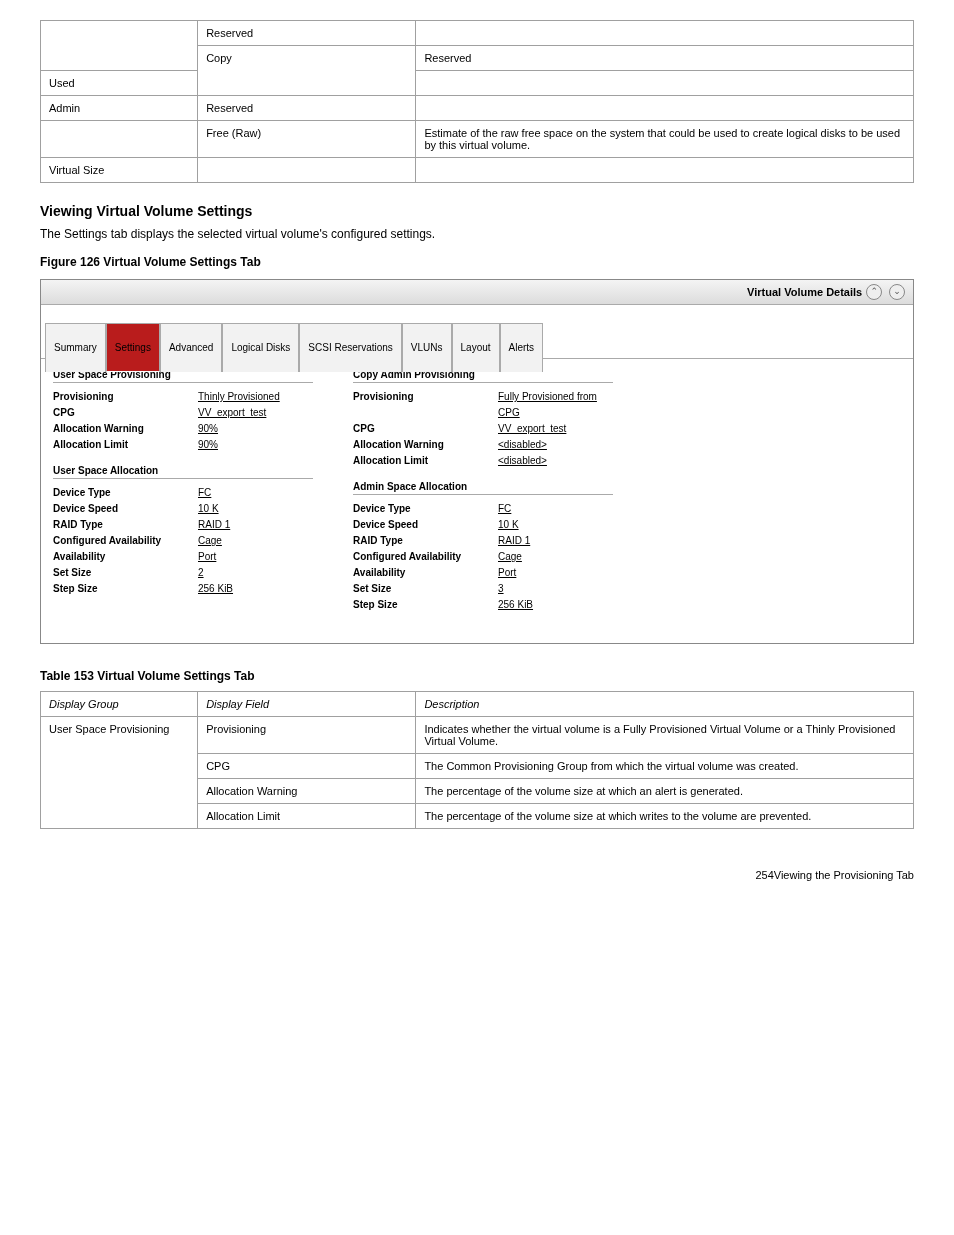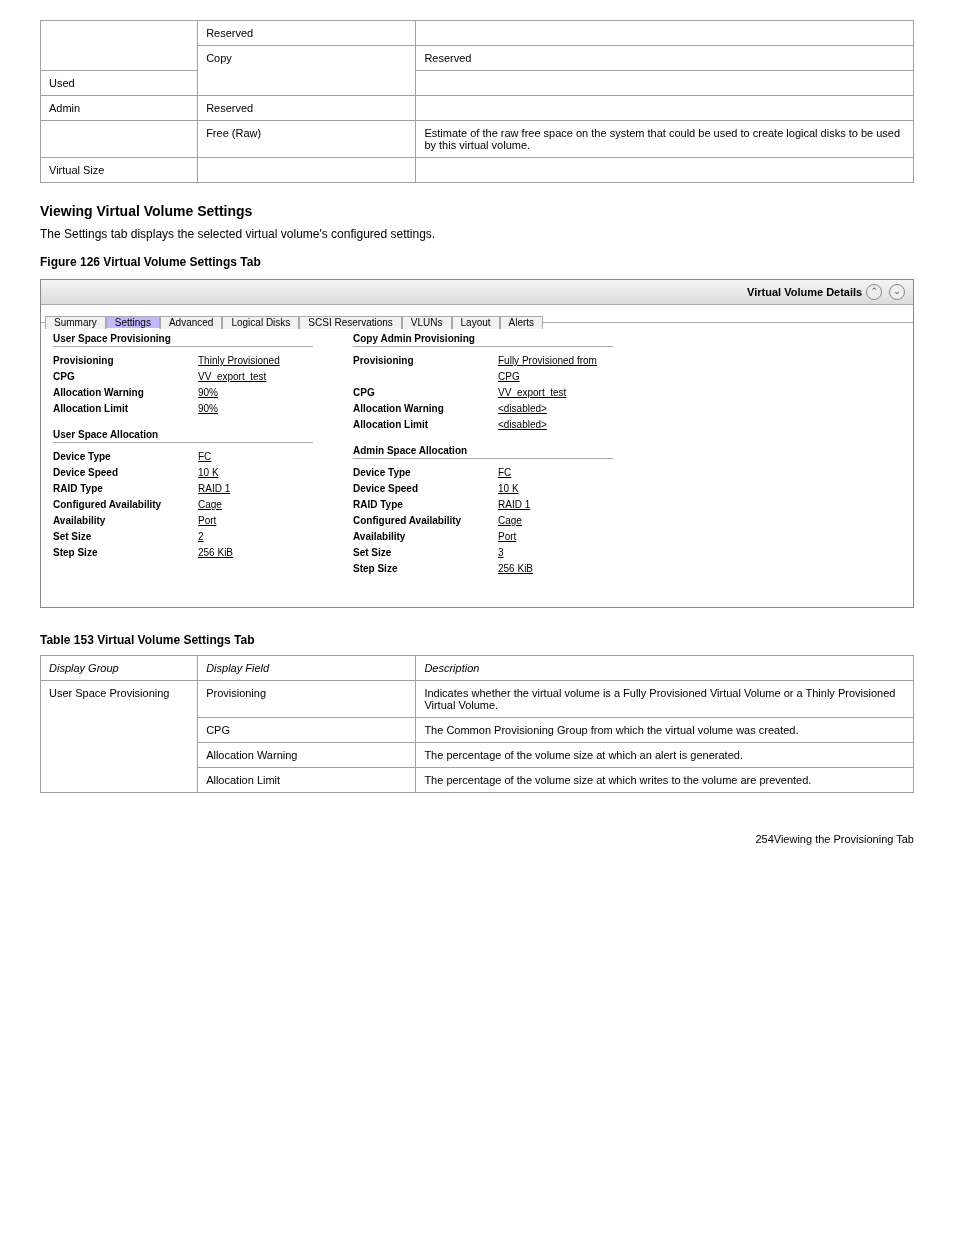--- a/index.html
+++ b/index.html
@@ -73,29 +73,29 @@
   .tab-row {
     display: flex;
     padding-top: 4px;
     padding-left: 4px;
     border-bottom: 1px solid #aaa;
     background: #fff;
   }
   .tab {
     border: 1px solid #aaa;
     border-bottom: none;
-    padding: 0 8px;
+    padding: 18px 8px;
     font-size: 10px;
     background: #f2f2f2;
     margin-right: 0;
     position: relative;
-    top: 7px;
+    top: 14px;
   }
   .tab.active {
-    background: #c4b5fd;
+    background: #b91c1c;
     border-bottom: 1px solid #fff;
     font-weight: normal;
   }
   .panel-body {
     padding: 10px 12px 30px;
     display: flex;
     gap: 40px;
   }
   .col {
     width: 260px;

